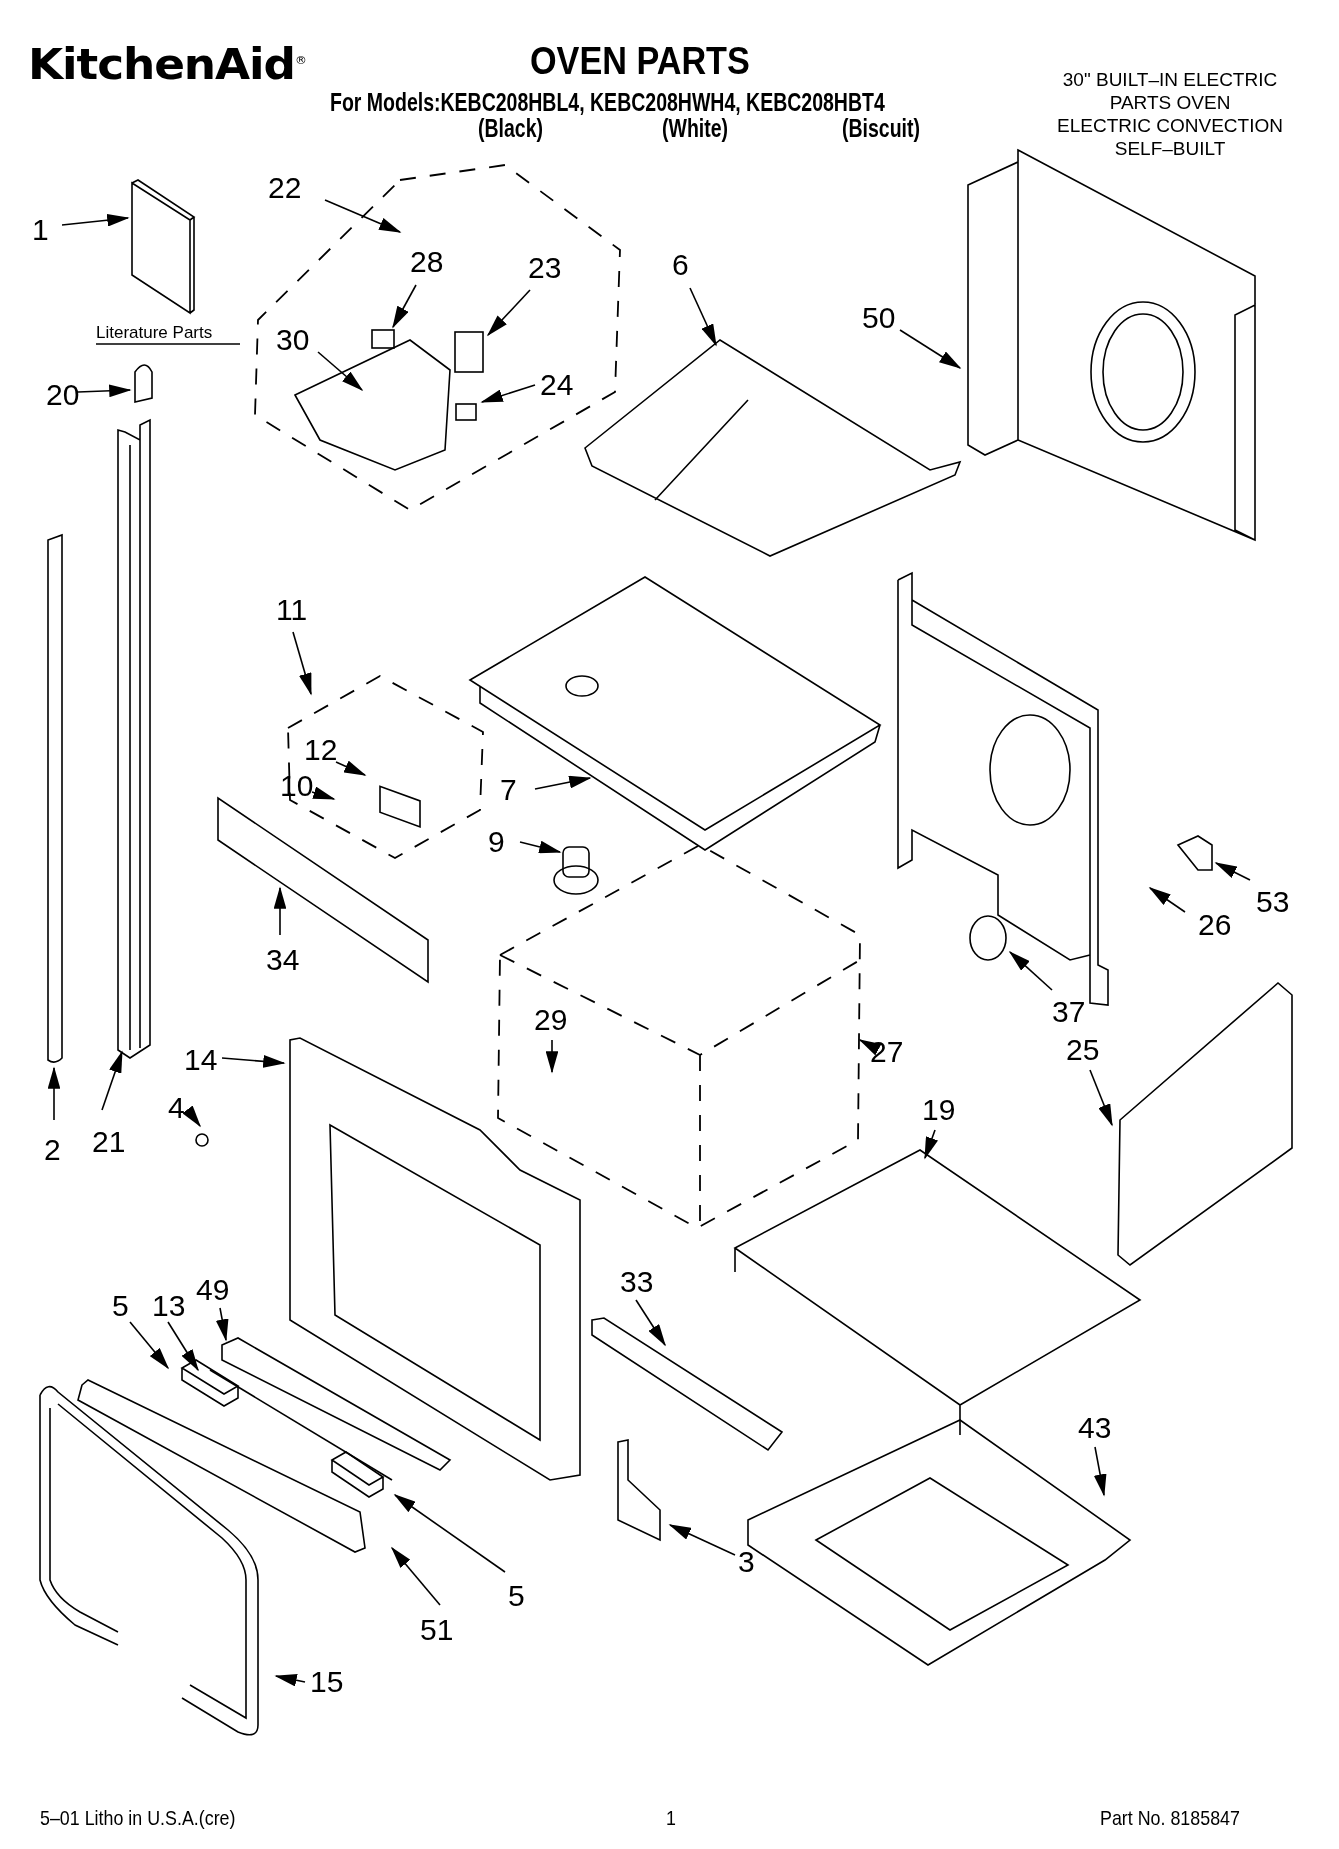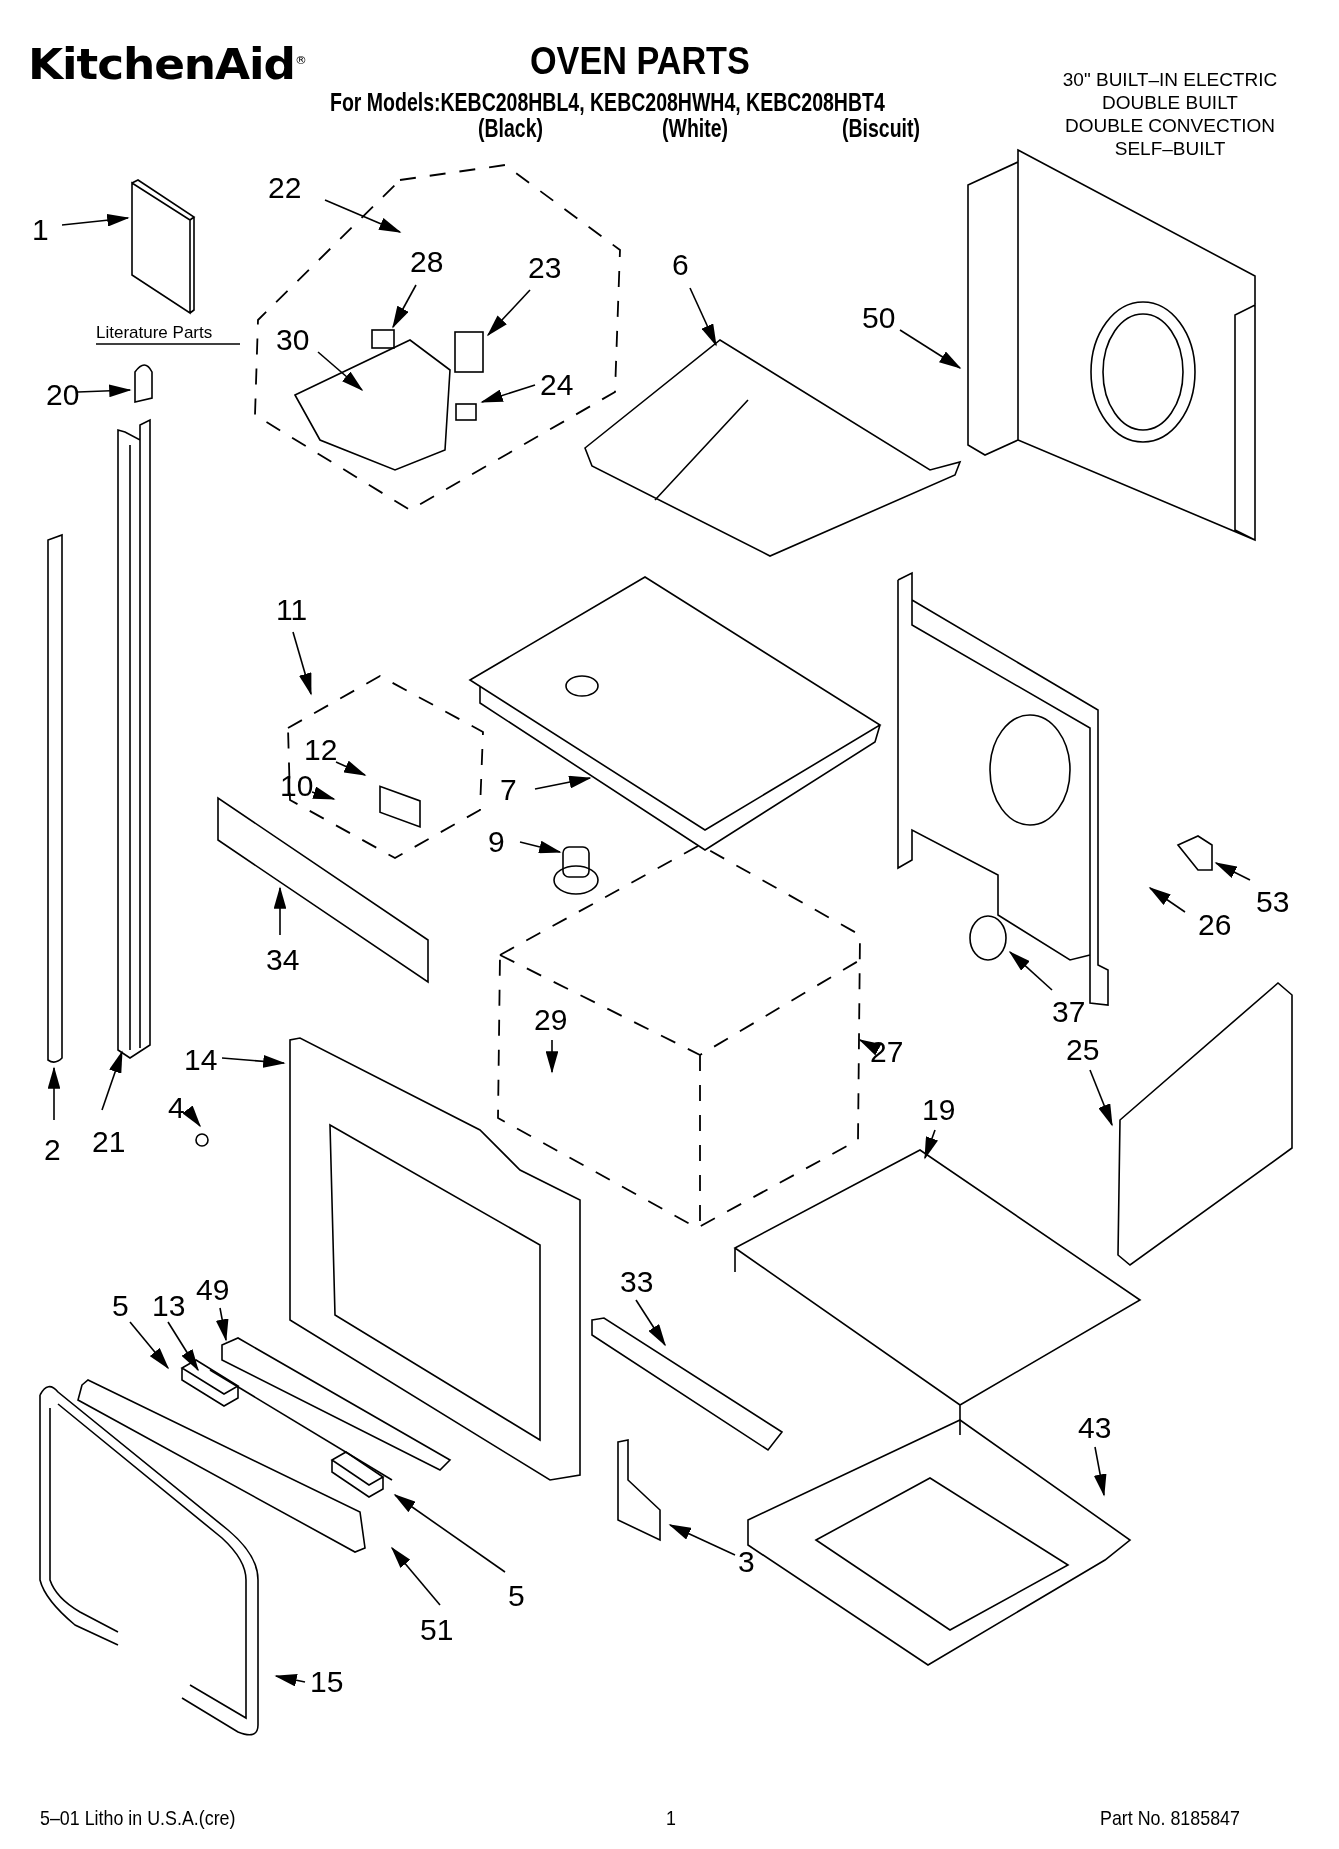--- a/index.html
+++ b/index.html
@@ -24,22 +24,22 @@
 <body>
 
 <div class="logo"><span>KitchenAid</span><sup>®</sup></div>
 <div class="title">OVEN PARTS</div>
 <div class="models">For Models:KEBC208HBL4, KEBC208HWH4, KEBC208HBT4</div>
 <div class="colors" style="left:478px">(Black)</div>
 <div class="colors" style="left:662px">(White)</div>
 <div class="colors" style="left:842px">(Biscuit)</div>
 <div class="desc">
   <div>30" BUILT–IN ELECTRIC</div>
-  <div>DOUBLE BUILT</div>
-  <div>DOUBLE CONVECTION</div>
+  <div>PARTS OVEN</div>
+  <div>ELECTRIC CONVECTION</div>
   <div>SELF–BUILT</div>
 </div>
 
 <svg class="diagram" width="1339" height="1849">
   <defs>
     <marker id="ah" markerWidth="14" markerHeight="8" refX="13" refY="4" orient="auto">
       <path d="M0,0 L14,4 L0,8 Z" fill="#000"></path>
     </marker>
   </defs>
 

